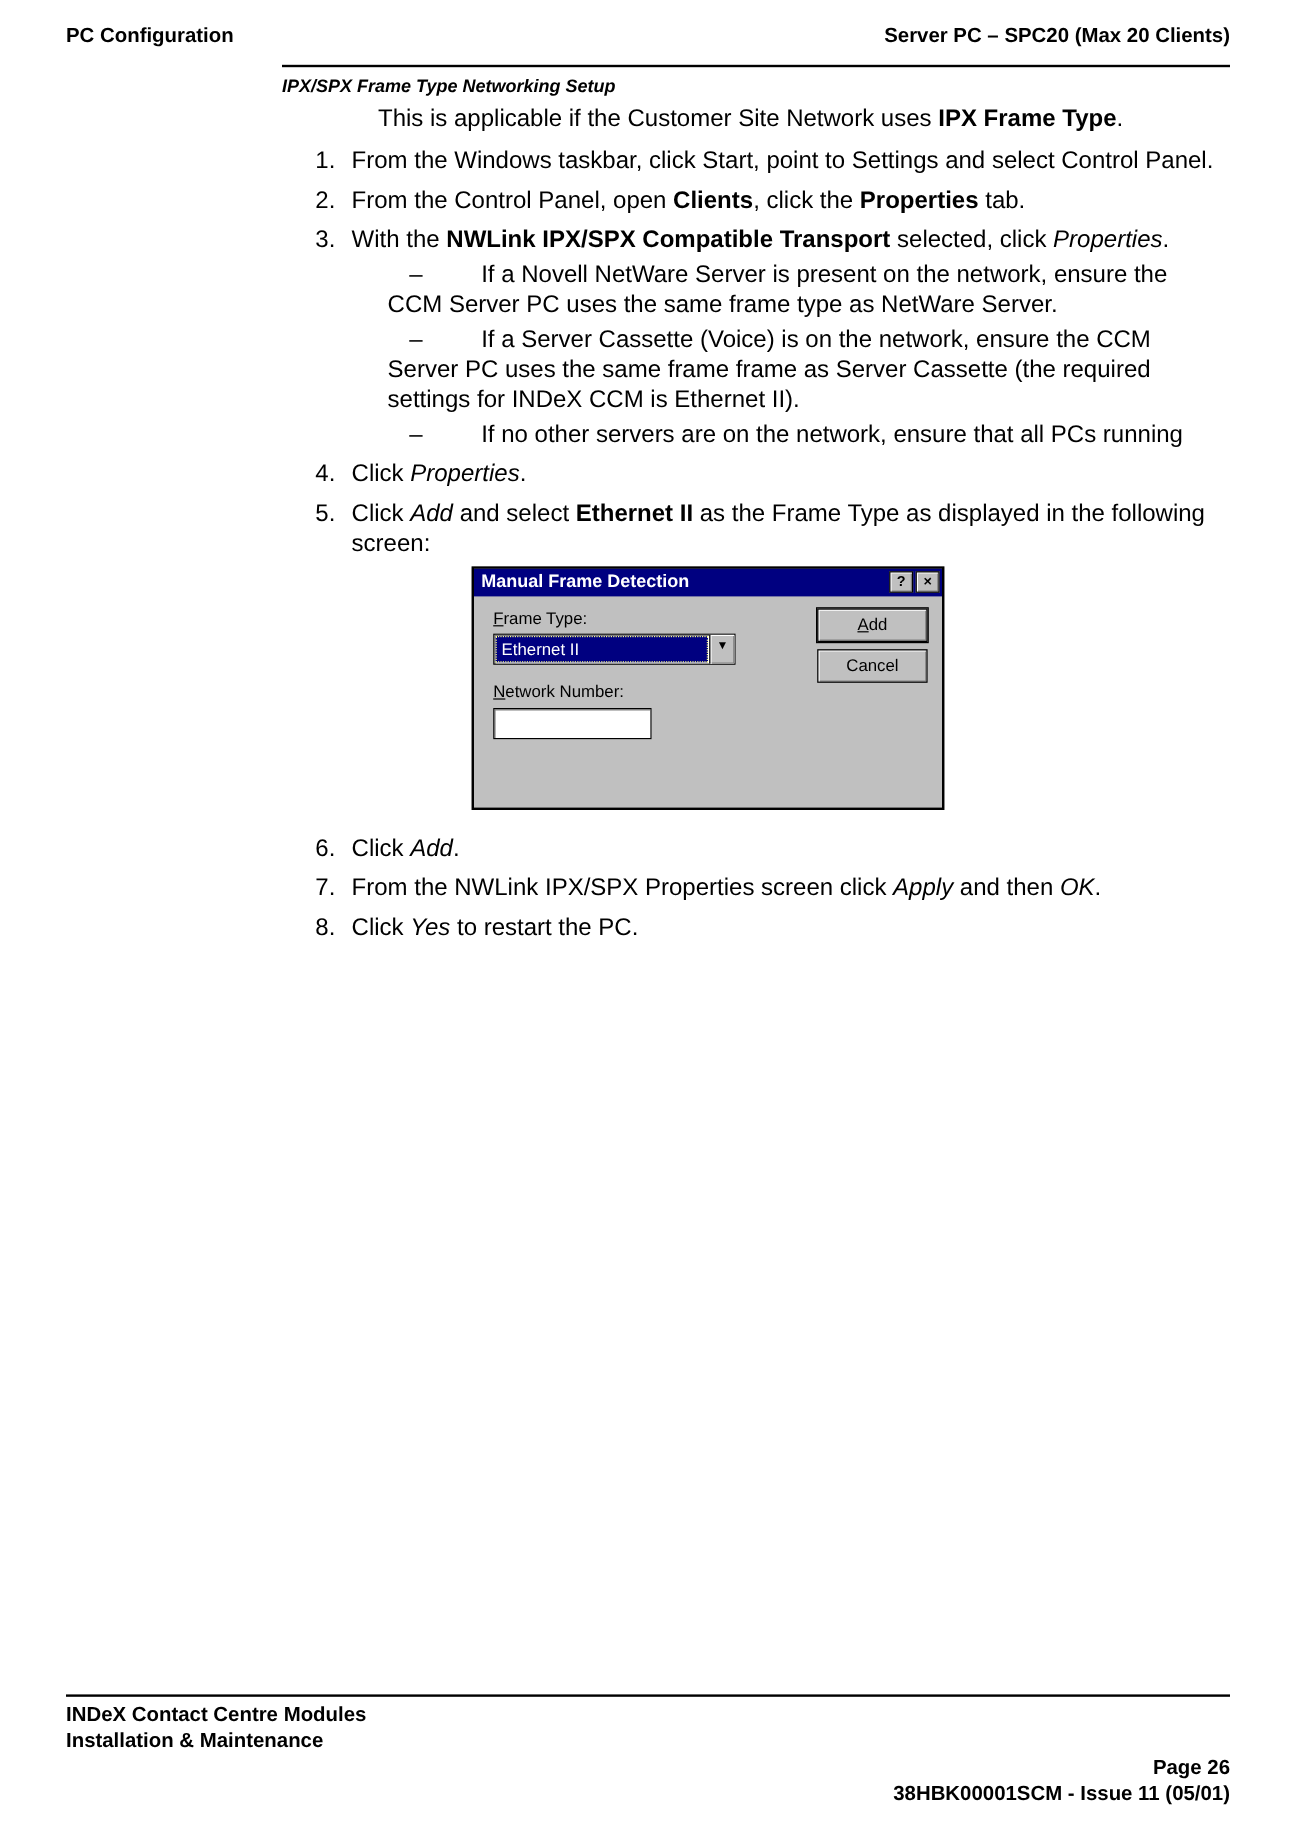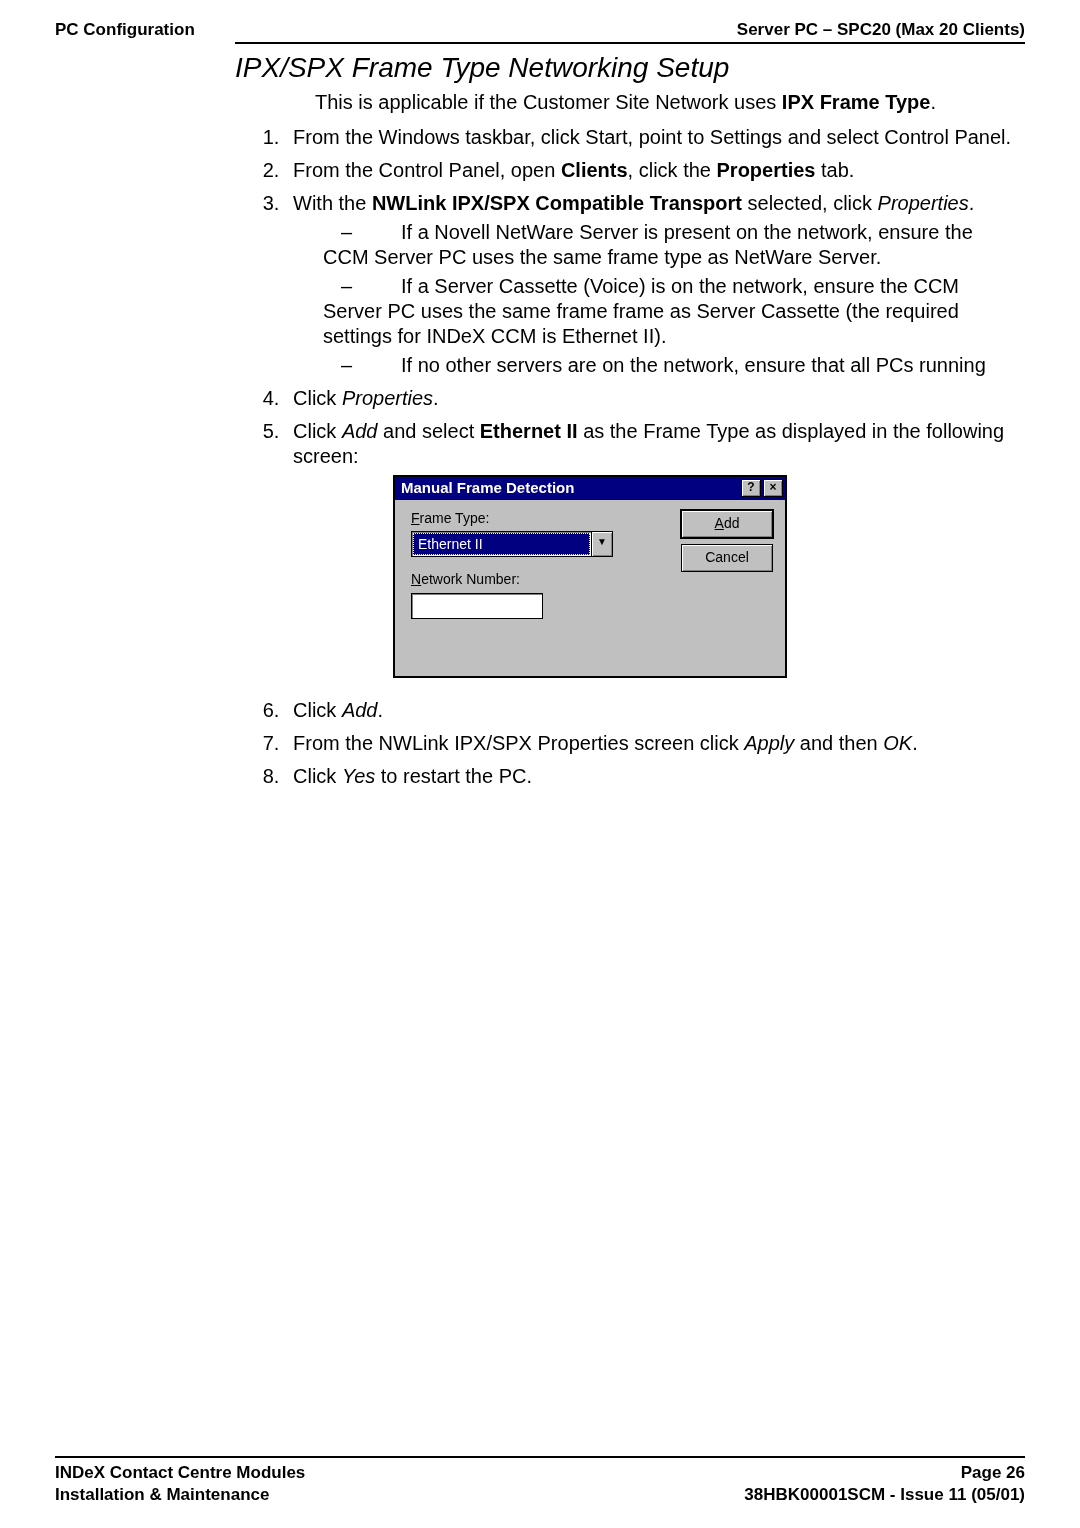--- a/index.html
+++ b/index.html
@@ -14,30 +14,30 @@
     position: relative;
   }
   .page {
     padding: 20px 55px 0 55px;
   }
   .header-row {
     display: flex;
     justify-content: space-between;
     font-weight: bold;
     font-size: 17px;
-    padding-bottom: 2px;
+    padding-bottom: 14px;
   }
   .top-rule {
     border-top: 2px solid #000;
     margin: 0 0 8px 180px;
   }
   .section-title {
-    font-weight: normal;
+    font-weight: bold;
     font-style: italic;
-    font-size: 28px;
+    font-size: 15px;
     margin: 0 0 6px 180px;
   }
   .body-block {
     margin-left: 260px;
     font-size: 20px;
     line-height: 1.25;
   }
   .intro {
     margin-bottom: 10px;
   }
@@ -187,20 +187,21 @@
   .footer-rule {
     border-top: 2px solid #000;
     margin-bottom: 4px;
   }
   .footer-row {
     display: flex;
     justify-content: space-between;
     font-weight: bold;
     font-size: 17px;
     line-height: 1.3;
+    flex-direction: column;
   }
   .footer-col { display: flex; flex-direction: column; }
   .footer-col.right { text-align: right; }
 </style>
 </head>
 <body>
 
 <div class="page">
   <div class="header-row">
     <span>PC Configuration</span>

